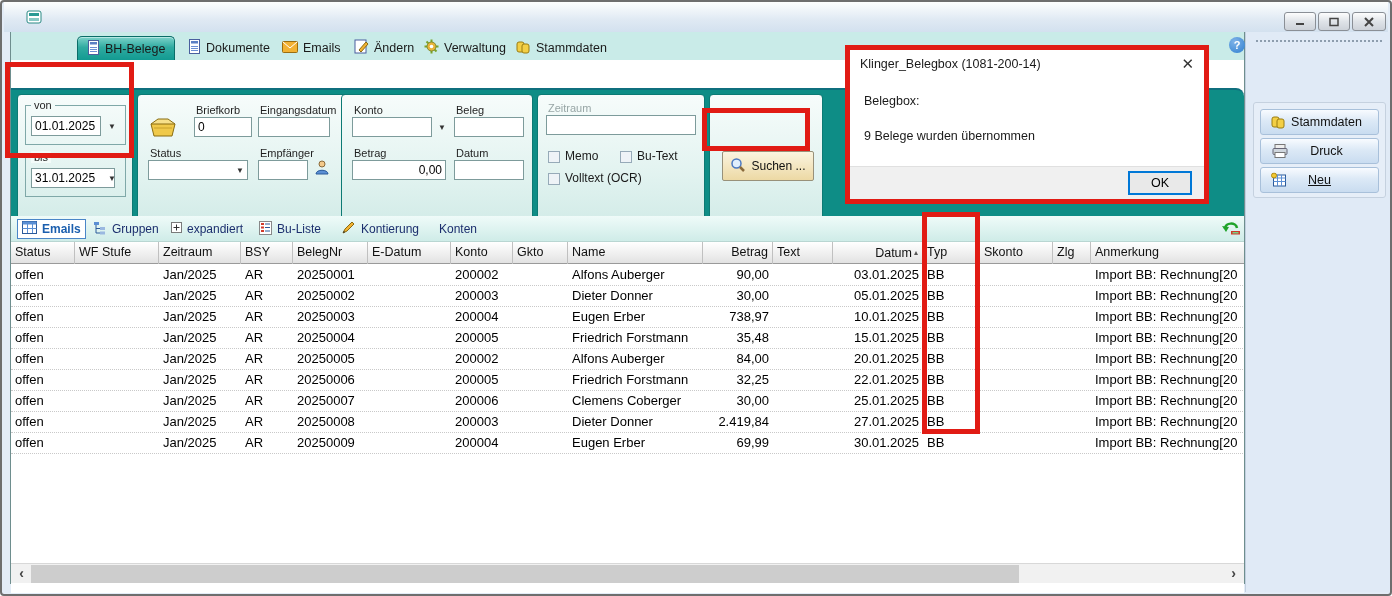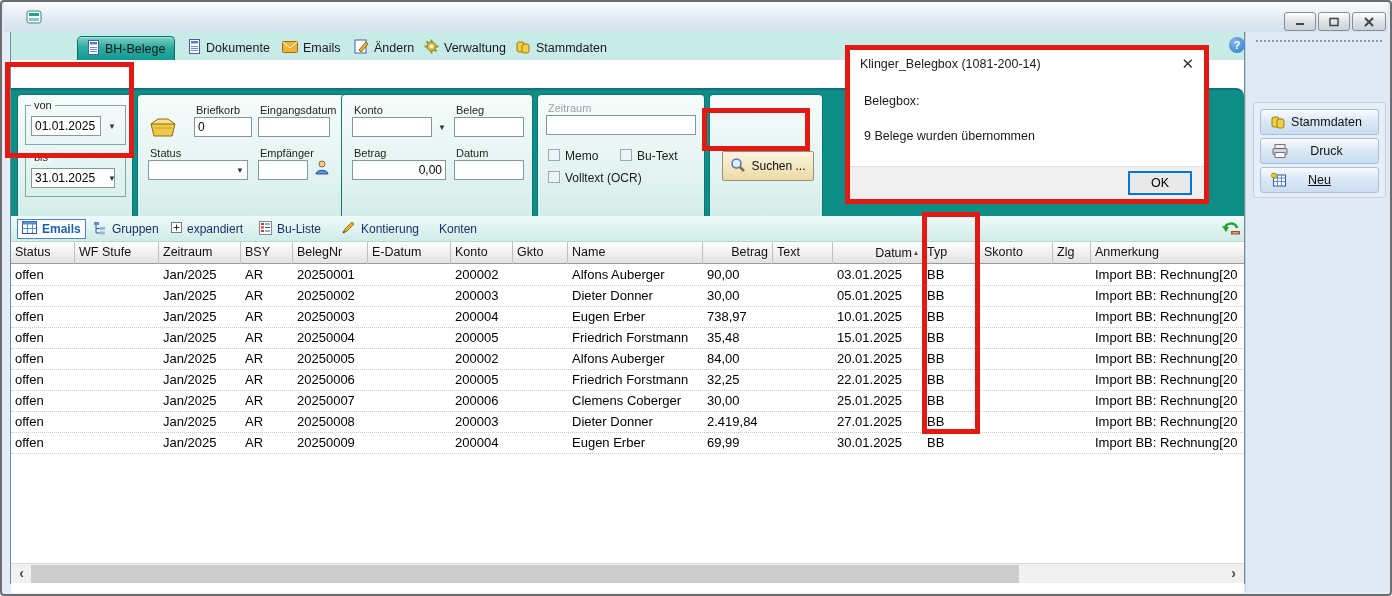--- a/index.html
+++ b/index.html
@@ -48,21 +48,21 @@
   .grp .gexp { position:absolute; right:4px; bottom:4px; }
   .glabel { position:absolute; font-size:11px; color:#1f1f1f; white-space:nowrap; }
   .glabel.dim { color:#98a6a6; }
   .field { position:absolute; background:#fff; border:1px solid #7d9b9b; font-size:12px; color:#000;
            line-height:18px; padding:0 3px; white-space:nowrap; overflow:hidden; }
   .field.num { text-align:right; }
   .dd { position:absolute; font-size:8px; color:#333; }
   .minigrp { position:absolute; border:1px solid #7fa8a8; }
   .minigrp .mglabel { position:absolute; left:5px; top:-7px; font-size:11px; color:#1f1f1f;
                       background:#f3fbf9; padding:0 3px; }
-  .cbrow { position:absolute; display:flex; align-items:flex-start; font-size:12px; color:#1a1a1a; }
+  .cbrow { position:absolute; display:flex; align-items:flex-end; font-size:12px; color:#1a1a1a; }
   .cb { width:12px; height:12px; background:#eef3f7; border:1px solid #96aab8; margin-right:5px; }
   .suchenbtn { position:absolute; left:12px; top:56px; width:92px; height:30px;
                background:linear-gradient(#faf4e0,#edd9a4); border:1px solid #98917a; border-radius:2px;
                display:flex; align-items:center; justify-content:center; gap:5px; font-size:12px; color:#111; }
 
   .viewbar { position:absolute; left:0; top:184px; width:100%; height:26px;
              background:linear-gradient(#effbf9,#cfece8); border-bottom:1px solid #b9d6d2; }
   .vitem { position:absolute; top:3px; height:20px; display:flex; align-items:center; gap:5px;
            font-size:12px; color:#1c2f6e; padding:0 4px; }
   .vitem.active { background:#fff; border:1px solid #4a86c8; color:#1b5fae; font-weight:bold; }
@@ -72,21 +72,21 @@
   .thead { position:absolute; left:0; top:0; width:1260px; height:22px;
            background:linear-gradient(#ffffff,#eeeeee 60%,#e2e2e2); border-bottom:1px solid #9a9a9a; }
   .th { display:inline-block; height:22px; line-height:21px; font-size:12.5px; color:#111;
         padding:0 4px; border-right:1px solid #c0c0c0; overflow:hidden; white-space:nowrap; vertical-align:top; }
   .th.r { text-align:right; }
   .sort { font-size:8px; color:#555; margin-left:2px; vertical-align:2px; }
   .tbody { position:absolute; left:0; top:23px; width:1260px; }
   .tr { height:21px; border-bottom:1px dotted #c9c9c9; white-space:nowrap; }
   .td { display:inline-block; height:20px; line-height:20px; font-size:13px; color:#000;
         padding:0 4px; overflow:hidden; white-space:nowrap; vertical-align:top; }
-  .td.r { }
+  .td.r { text-align:right; }
 
   
   .hscroll { position:absolute; left:0; top:531px; width:100%; height:20px; background:#f1f1f1; border-top:1px solid #d8d8d8; }
   .sarrow { position:absolute; top:1px; width:19px; height:18px; color:#444; font-size:14px; font-weight:bold;
             text-align:center; line-height:17px; }
   .sthumb { position:absolute; left:20px; top:1px; width:988px; height:18px; background:#cdcdcd; }
 
   
   .redbox { position:absolute; border:5px solid #e11b14; z-index:40; pointer-events:none; }
 

